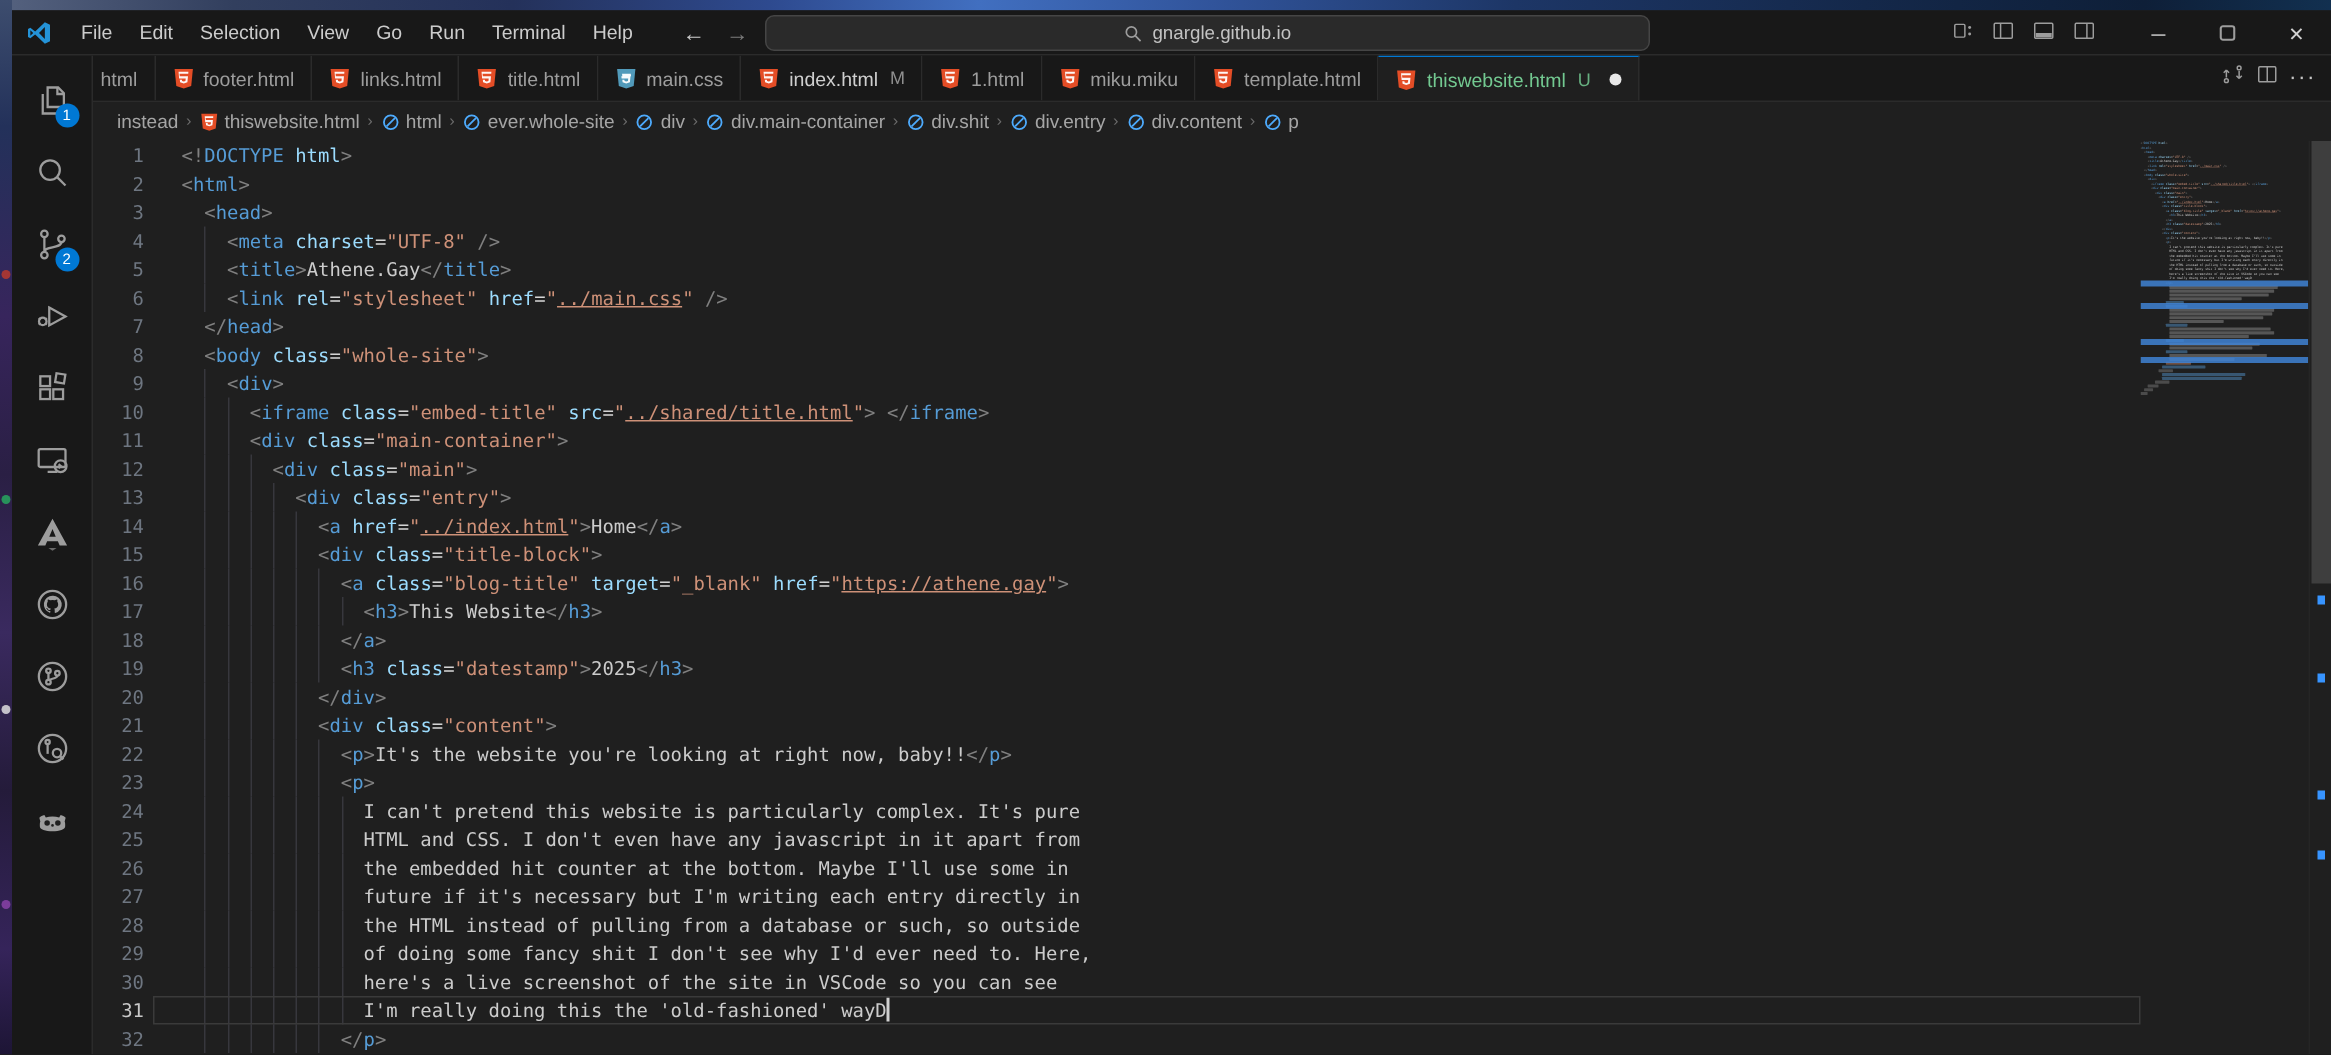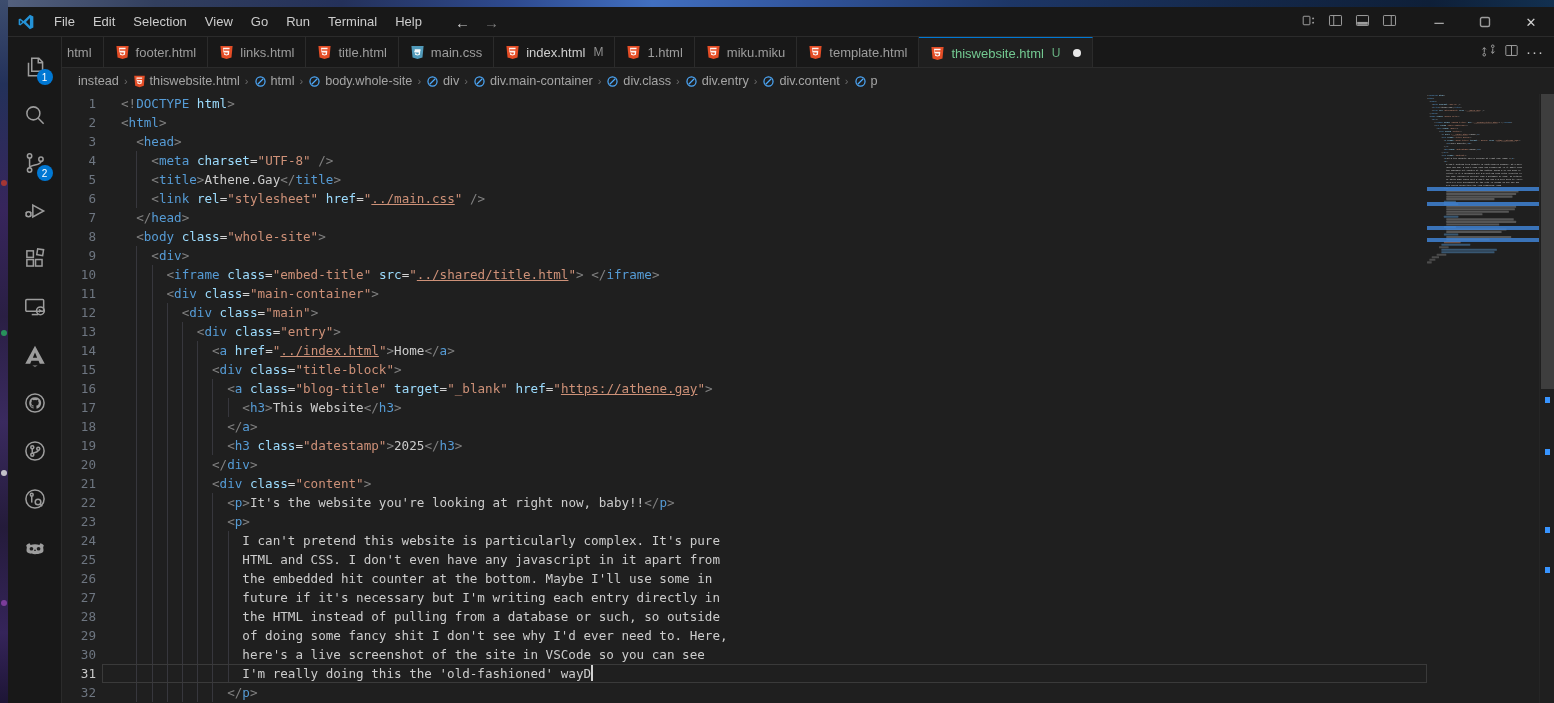--- a/index.html
+++ b/index.html
@@ -122,20 +122,27 @@
           <span>Selection</span>
           <span>View</span>
           <span>Go</span>
           <span>Run</span>
           <span>Terminal</span>
           <span>Help</span>
         </div>
       <div class="nav-arrows">
         <span>←</span>
         <span class="fwd">→</span>
+      </div>
+      <div class="cmd-center">
+        <svg width="13" height="13" viewBox="0 0 16 16">
+            <circle class="st" cx="6.5" cy="6.5" r="4.2"></circle>
+            <path class="st" d="M9.8 9.8 14 14"></path>
+          </svg>
+        <span>gnargle.github.io</span>
       </div>
       <div class="tb-right">
         <div class="layout-btns" id="layoutBtns">
             <span><svg viewBox="0 0 24 24">
                 <rect class="st" x="4.5" y="6" width="9.5" height="12" rx="1"></rect>
                 <circle class="stf" cx="18.5" cy="9" r="1.4"></circle>
                 <circle class="stf" cx="18.5" cy="15" r="1.4"></circle>
               </svg></span>
             <span><svg viewBox="0 0 24 24">
                 <rect class="st" x="3.5" y="5" width="17" height="14" rx="1"></rect>
@@ -358,21 +365,21 @@
                 <path d="M4.6 11.4 11.4 4.6" stroke="#4daafc" stroke-width="1.5"></path>
               </svg>
               <span>html</span>
             </span>
             <span class="crumb-sep">›</span>
             <span class="crumb">
               <svg class="sym-icon" viewBox="0 0 16 16">
                 <circle cx="8" cy="8" r="5.6" fill="none" stroke="#4daafc" stroke-width="1.5"></circle>
                 <path d="M4.6 11.4 11.4 4.6" stroke="#4daafc" stroke-width="1.5"></path>
               </svg>
-              <span>body.whole-site</span>
+              <span>ever.whole-site</span>
             </span>
             <span class="crumb-sep">›</span>
             <span class="crumb">
               <svg class="sym-icon" viewBox="0 0 16 16">
                 <circle cx="8" cy="8" r="5.6" fill="none" stroke="#4daafc" stroke-width="1.5"></circle>
                 <path d="M4.6 11.4 11.4 4.6" stroke="#4daafc" stroke-width="1.5"></path>
               </svg>
               <span>div</span>
             </span>
             <span class="crumb-sep">›</span>
@@ -382,21 +389,21 @@
                 <path d="M4.6 11.4 11.4 4.6" stroke="#4daafc" stroke-width="1.5"></path>
               </svg>
               <span>div.main-container</span>
             </span>
             <span class="crumb-sep">›</span>
             <span class="crumb">
               <svg class="sym-icon" viewBox="0 0 16 16">
                 <circle cx="8" cy="8" r="5.6" fill="none" stroke="#4daafc" stroke-width="1.5"></circle>
                 <path d="M4.6 11.4 11.4 4.6" stroke="#4daafc" stroke-width="1.5"></path>
               </svg>
-              <span>div.class</span>
+              <span>div.shit</span>
             </span>
             <span class="crumb-sep">›</span>
             <span class="crumb">
               <svg class="sym-icon" viewBox="0 0 16 16">
                 <circle cx="8" cy="8" r="5.6" fill="none" stroke="#4daafc" stroke-width="1.5"></circle>
                 <path d="M4.6 11.4 11.4 4.6" stroke="#4daafc" stroke-width="1.5"></path>
               </svg>
               <span>div.entry</span>
             </span>
             <span class="crumb-sep">›</span>

